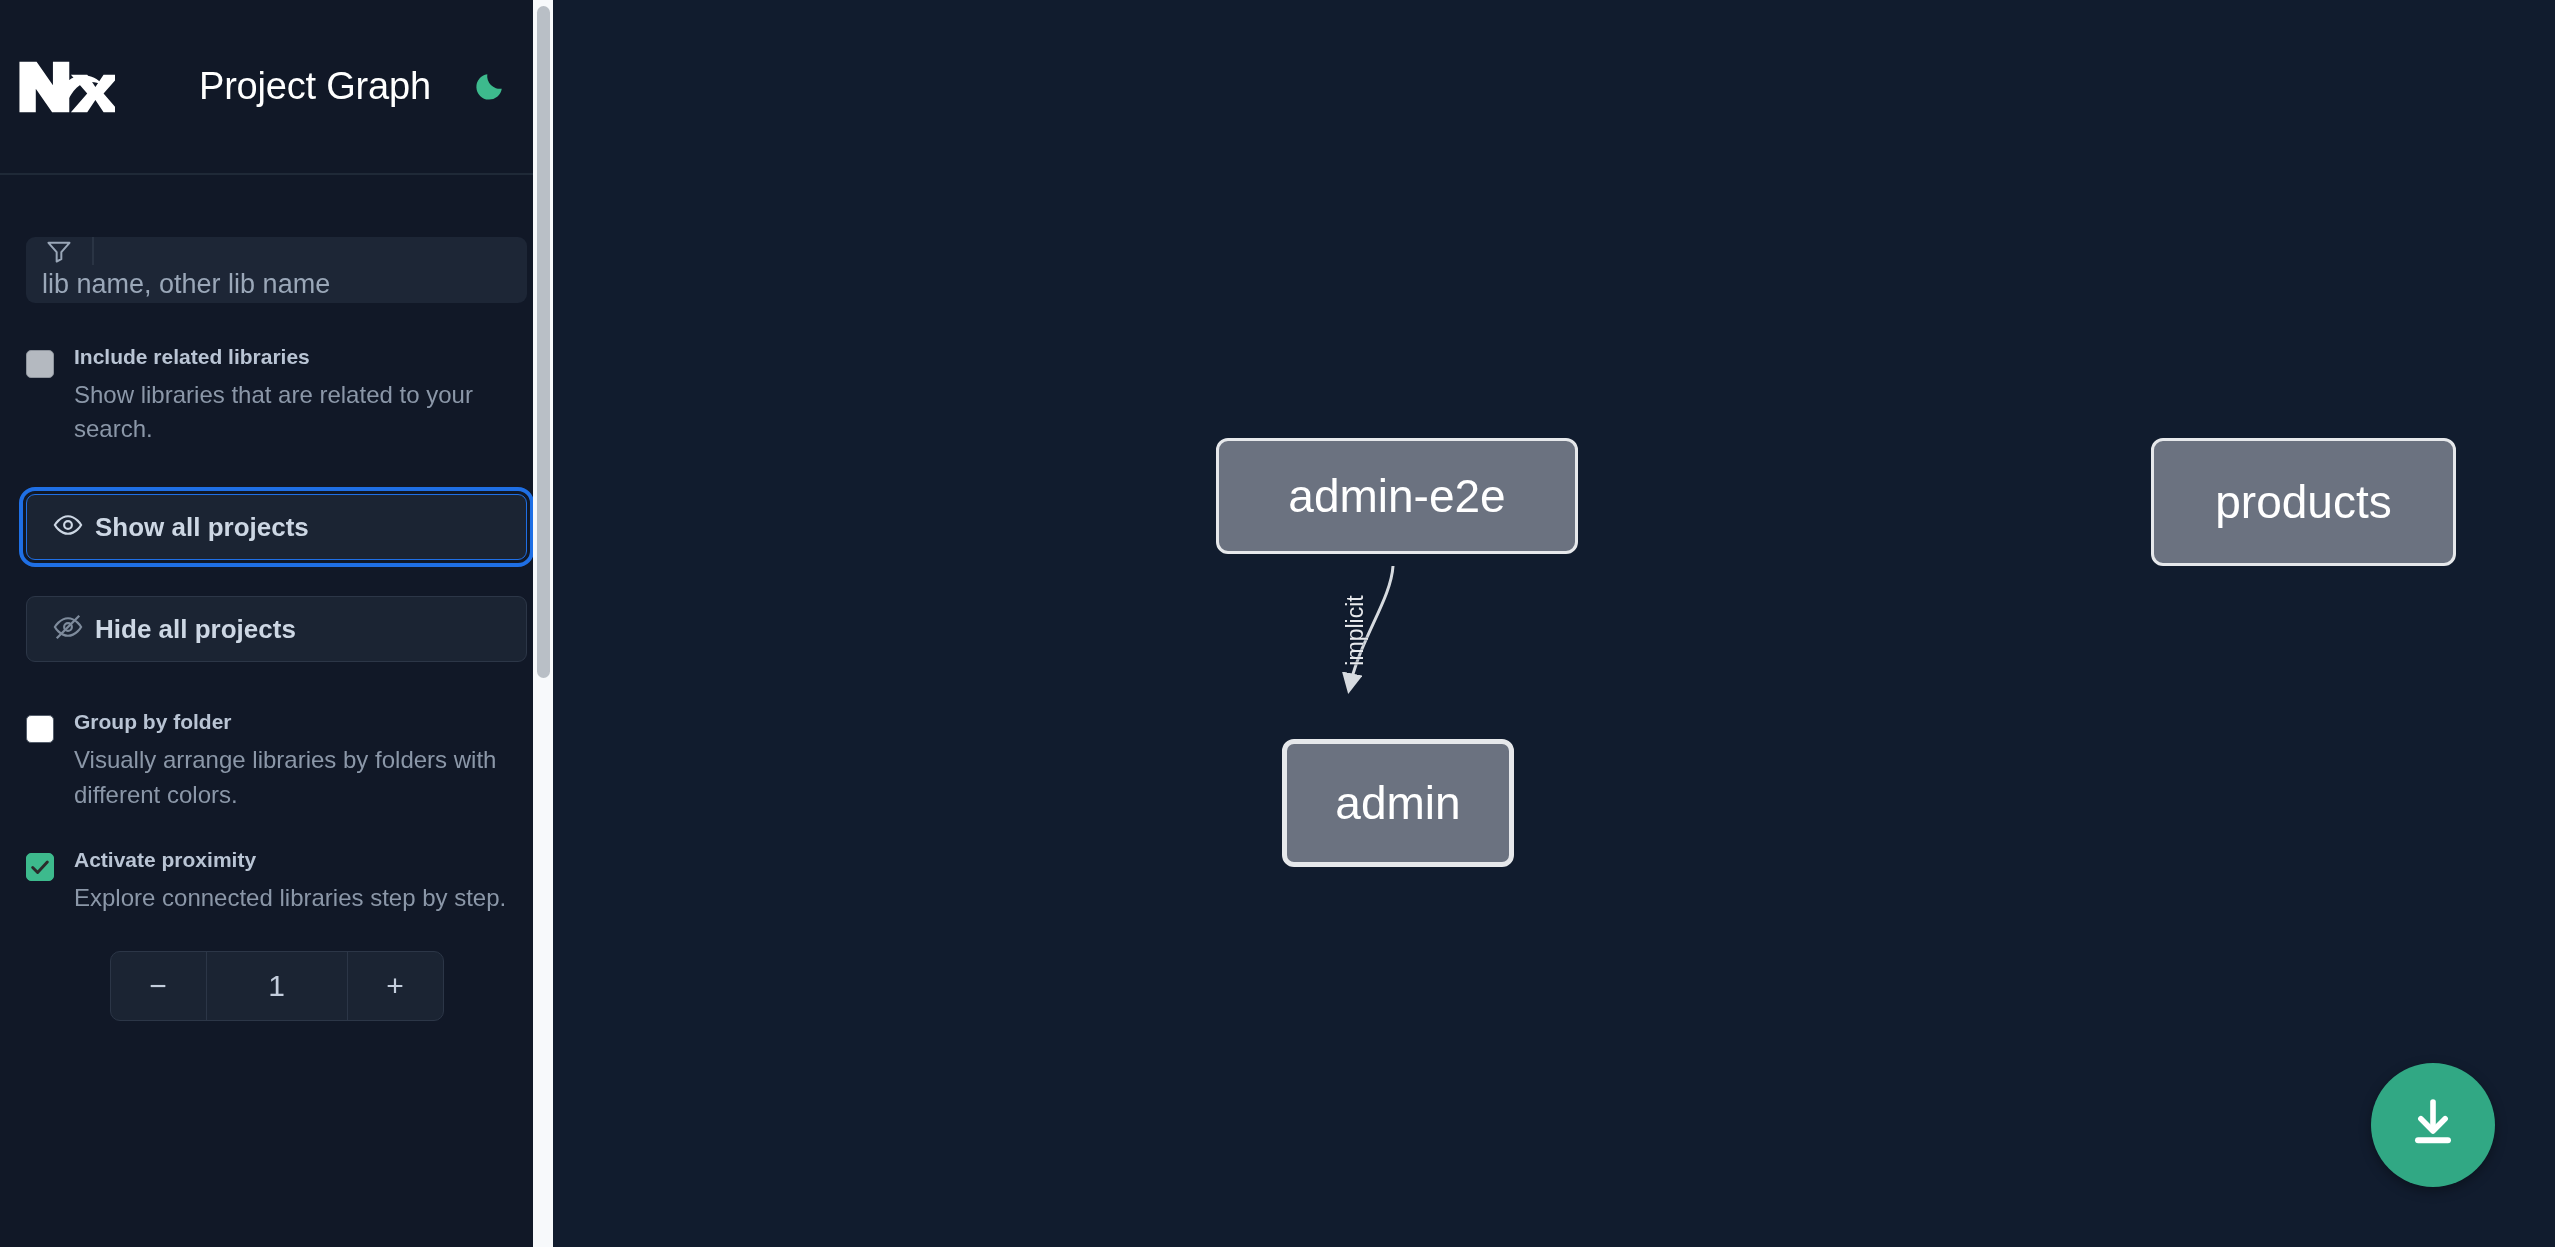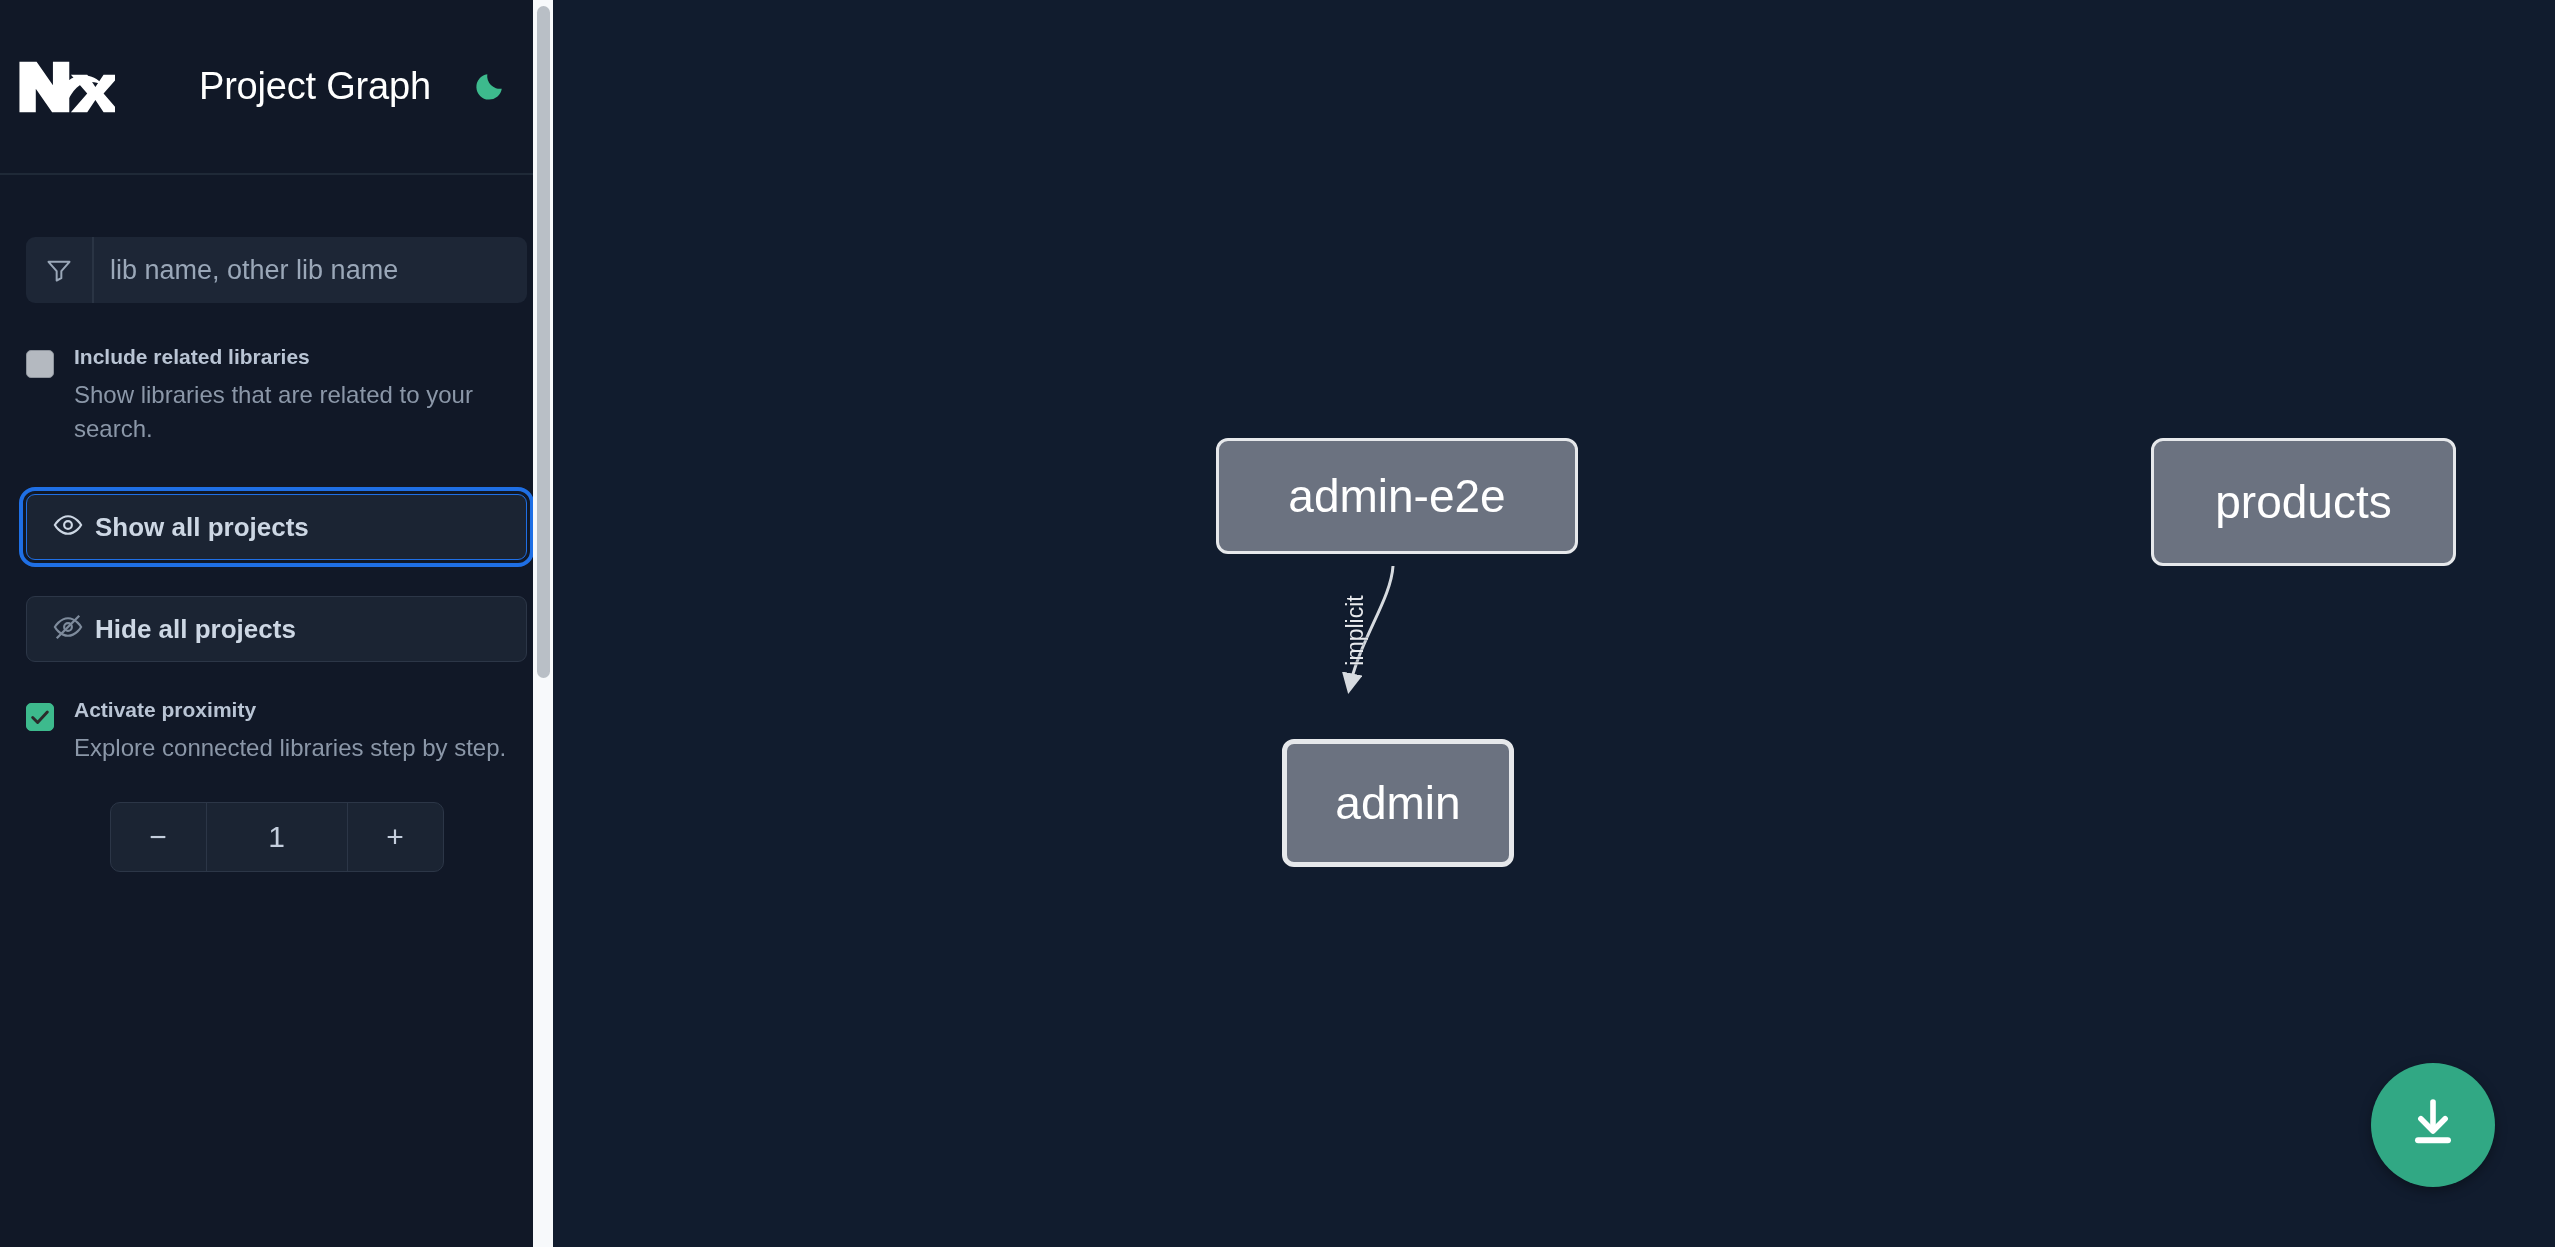--- a/index.html
+++ b/index.html
@@ -57,20 +57,21 @@
   }
 
   .search-wrap {
     margin: 62px 26px 0 26px;
     height: 66px;
     display: flex;
     align-items: stretch;
     background: #1d2636;
     border-radius: 9px;
     overflow: hidden;
+    flex-direction: column;
   }
   .search-icon-box {
     width: 68px;
     display: flex; align-items: center; justify-content: center;
     border-right: 2px solid #2a3purple;
     border-right: 2px solid #2b3purple;
     border-right: 2px solid #283purple;
     border-right: 2px solid #2a3444;
   }
   .search-input {
@@ -288,20 +289,27 @@
       <span>
         <svg viewBox="0 0 24 24" width="30" height="30" aria-hidden="true">
           <path d="M1.5 12s4-7 10.5-7 10.5 7 10.5 7-4 7-10.5 7S1.5 12 1.5 12z" fill="none" stroke="#7e8b9c" stroke-width="1.7"></path>
           <circle cx="12" cy="12" r="3.1" fill="none" stroke="#7e8b9c" stroke-width="1.7"></circle>
           <line x1="3" y1="21" x2="21" y2="3" stroke="#7e8b9c" stroke-width="1.9"></line>
         </svg>
       </span>
       <span class="btn-label">Hide all projects</span>
     </div>
 
+    <div class="opt-row" style="margin-top:48px">
+      <span class="cb cb-empty"></span>
+      <span class="opt-texts">
+        <span class="opt-label" style="display:block">Group by folder</span>
+        <span class="opt-desc" style="display:block">Visually arrange libraries by folders with different colors.</span>
+      </span>
+    </div>
 
     <div class="opt-row" style="margin-top:36px">
       <span class="cb cb-checked">
         <svg viewBox="0 0 24 24" width="22" height="22" aria-hidden="true">
           <path d="M4 12.6 L9.4 18 L20 6.6" fill="none" stroke="#2b2b2b" stroke-width="3.2" stroke-linecap="round" stroke-linejoin="round"></path>
         </svg>
       </span>
       <span class="opt-texts">
         <span class="opt-label" style="display:block">Activate proximity</span>
         <span class="opt-desc" style="display:block">Explore connected libraries step by step.</span>

